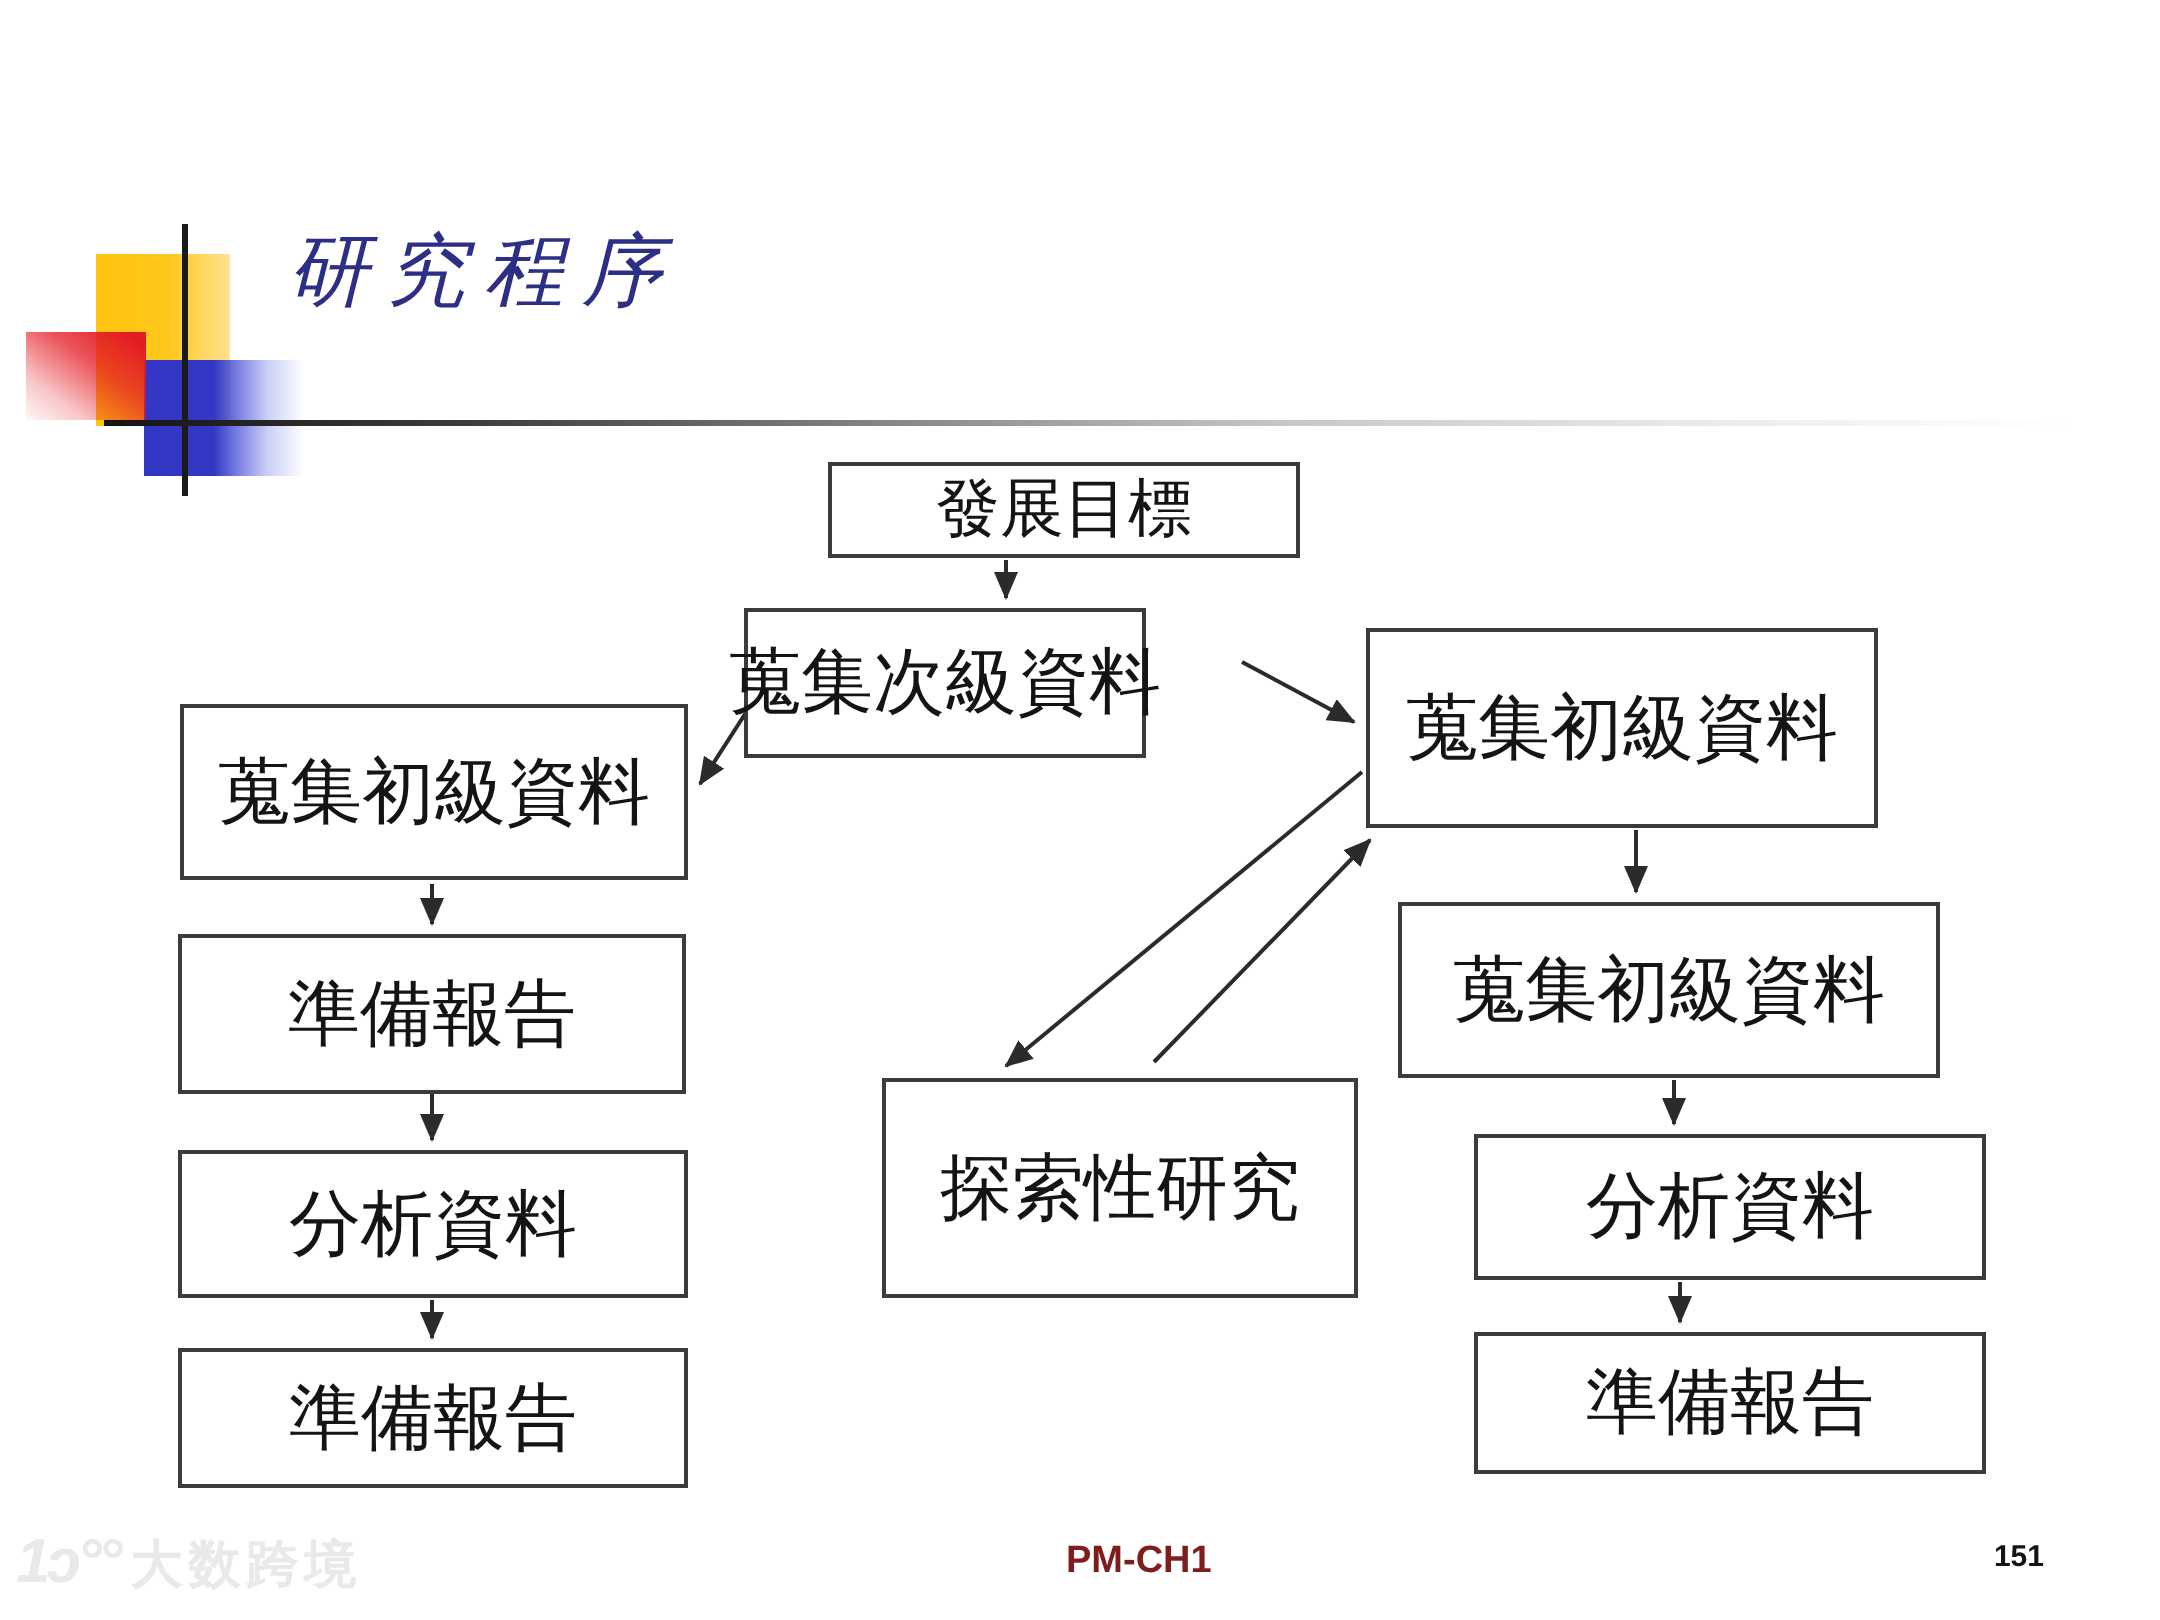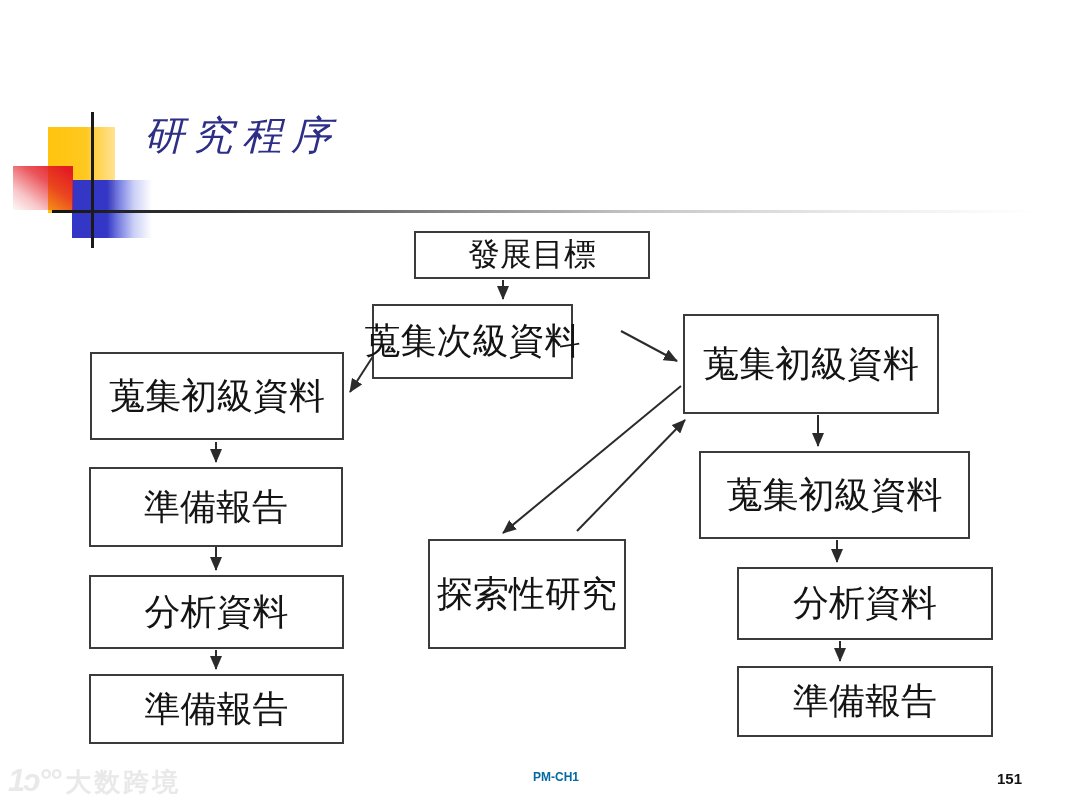--- a/index.html
+++ b/index.html
@@ -53,29 +53,29 @@
   .n0{left:386px;top:231px;width:236px;height:48px;font-size:32px;margin-left:28px;}
   .n1{left:372px;top:304px;width:201px;height:75px;}
   .n2{left:90px; top:352px;width:254px;height:88px;}
   .n3{left:89px; top:467px;width:254px;height:80px;}
   .n4{left:89px; top:575px;width:255px;height:74px;}
   .n5{left:89px; top:674px;width:255px;height:70px;}
   .n6{left:683px;top:314px;width:256px;height:100px;}
   .n7{left:699px;top:451px;width:271px;height:88px;}
   .n8{left:737px;top:567px;width:256px;height:73px;}
   .n9{left:737px;top:666px;width:256px;height:71px;}
-  .n10{left:428px;top:539px;width:198px;height:110px;}
+  .n10{left:441px;top:539px;width:238px;height:110px;}
 
   .edges{position:absolute;left:0;top:0;z-index:5;pointer-events:none;}
 
   
   .footer-course{
     position:absolute;left:533px;top:770px;
     font-family:"Liberation Sans","DejaVu Sans",sans-serif;
-    font-size:12px;font-weight:600;color:#0369a1;
+    font-size:19px;font-weight:600;color:#7f1d1d;
   }
   .footer-page{
     position:absolute;right:58px;top:770px;
     font-family:"Liberation Sans","DejaVu Sans",sans-serif;
     font-size:15px;font-weight:600;color:#141414;
   }
 
   
   .watermark{
     position:absolute;left:8px;top:763px;display:flex;align-items:baseline;

